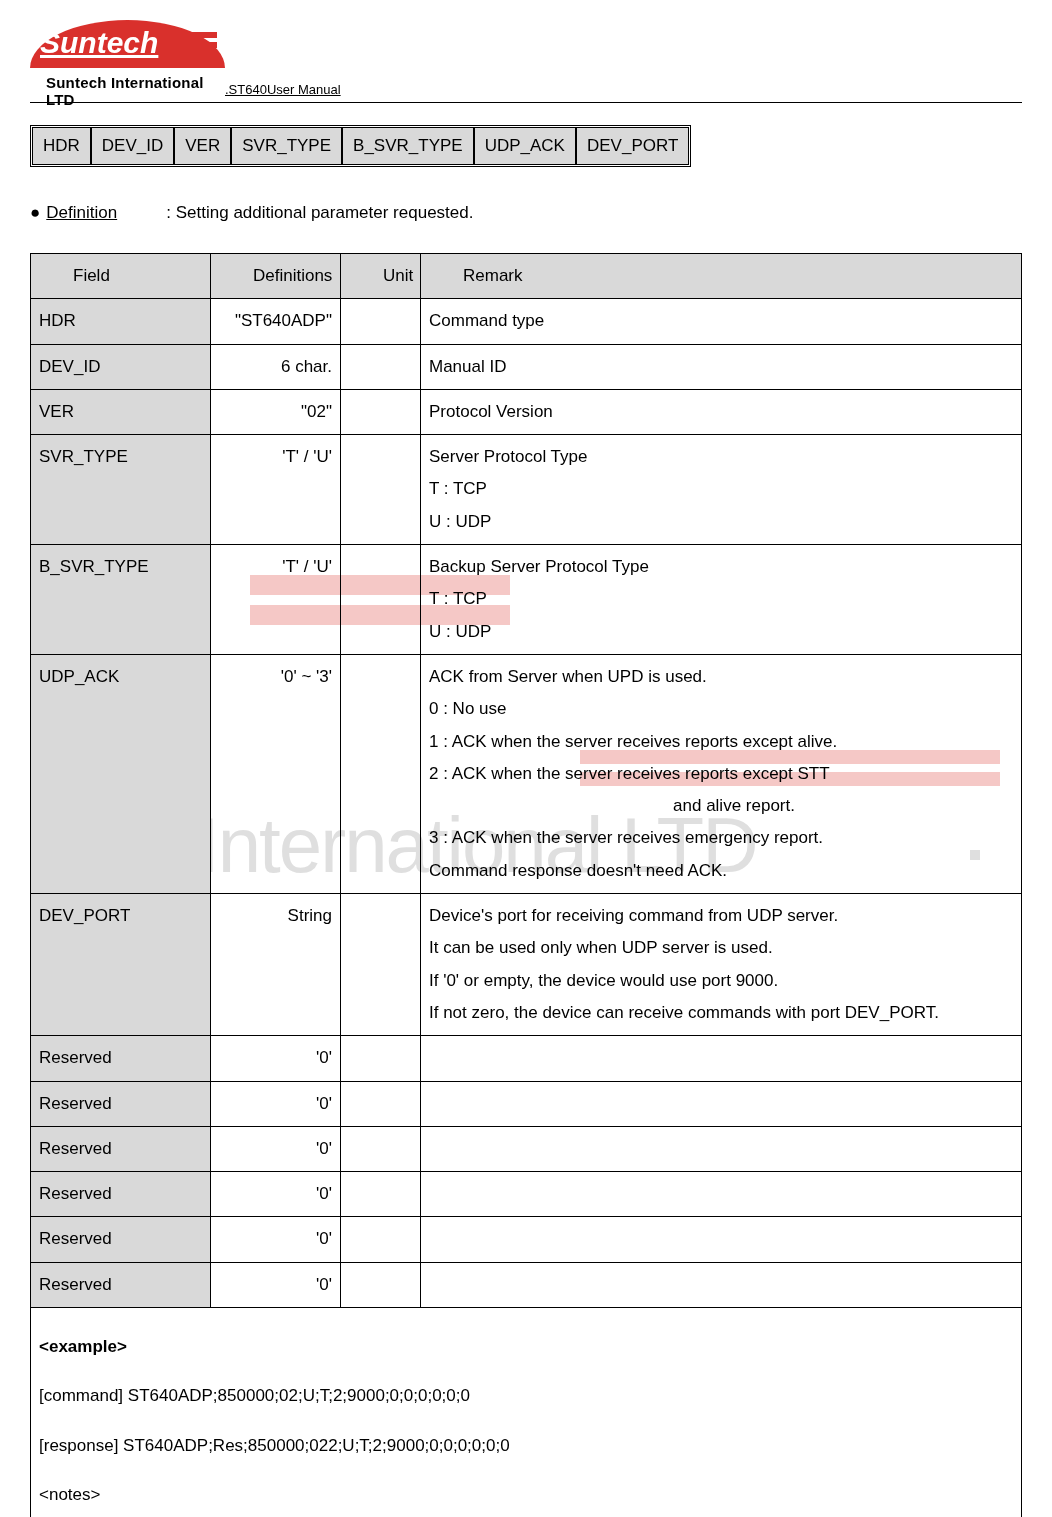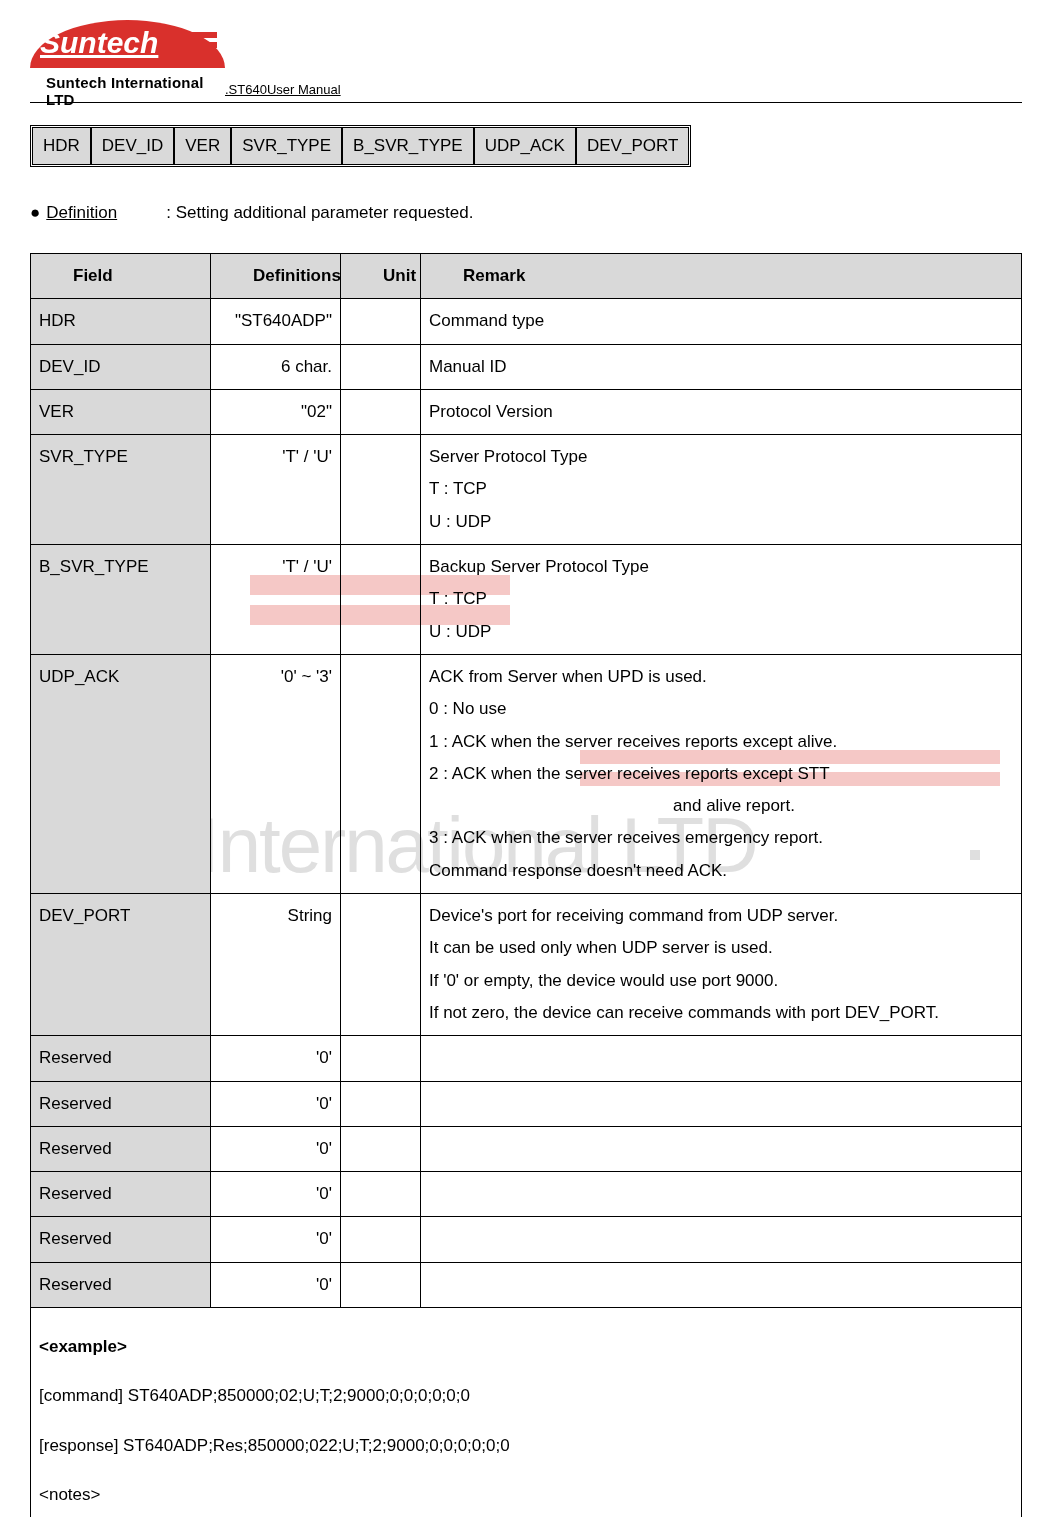--- a/index.html
+++ b/index.html
@@ -49,21 +49,21 @@
   .pill-row { display:flex; border:3px double #000; width:max-content; margin:10px 0 36px 0;}
   .pill-cell { background:#d9d9d9; padding:8px 10px; border-right:2px solid #000; font-size:17px;}
   .pill-cell:last-child{ border-right:none;}
 
   .def-line { display:flex; margin-bottom:30px;}
   .def-bullet{ margin-right:6px;}
   .def-label{ width:120px;text-decoration:underline;}
 
   table.main { width:100%; border-collapse:collapse; table-layout:fixed;}
   table.main th, table.main td { border:1px solid #000; padding:6px 8px; vertical-align:top; line-height:1.9;}
-  table.main th { background:#d9d9d9; font-weight:700; text-align:left;padding-left:42px;}
+  table.main th { background:#d9d9d9; font-weight:400; text-align:left;padding-left:42px;}
   .col-field{ width:180px;} .col-def{ width:130px;} .col-unit{ width:80px;} .col-remark{}
   table.main th.center, table.main td.center{ text-align:right;}
   .shade { background:#d9d9d9;}
   .remark p{ margin:0; }
   .example-row td{ padding:6px 8px;}
   .bold{ font-weight:700;}
   .indent{ padding-left:26px;text-align:center;}
   .justify{ text-align:justify; text-justify:inter-word;}
 </style>
 </head>

